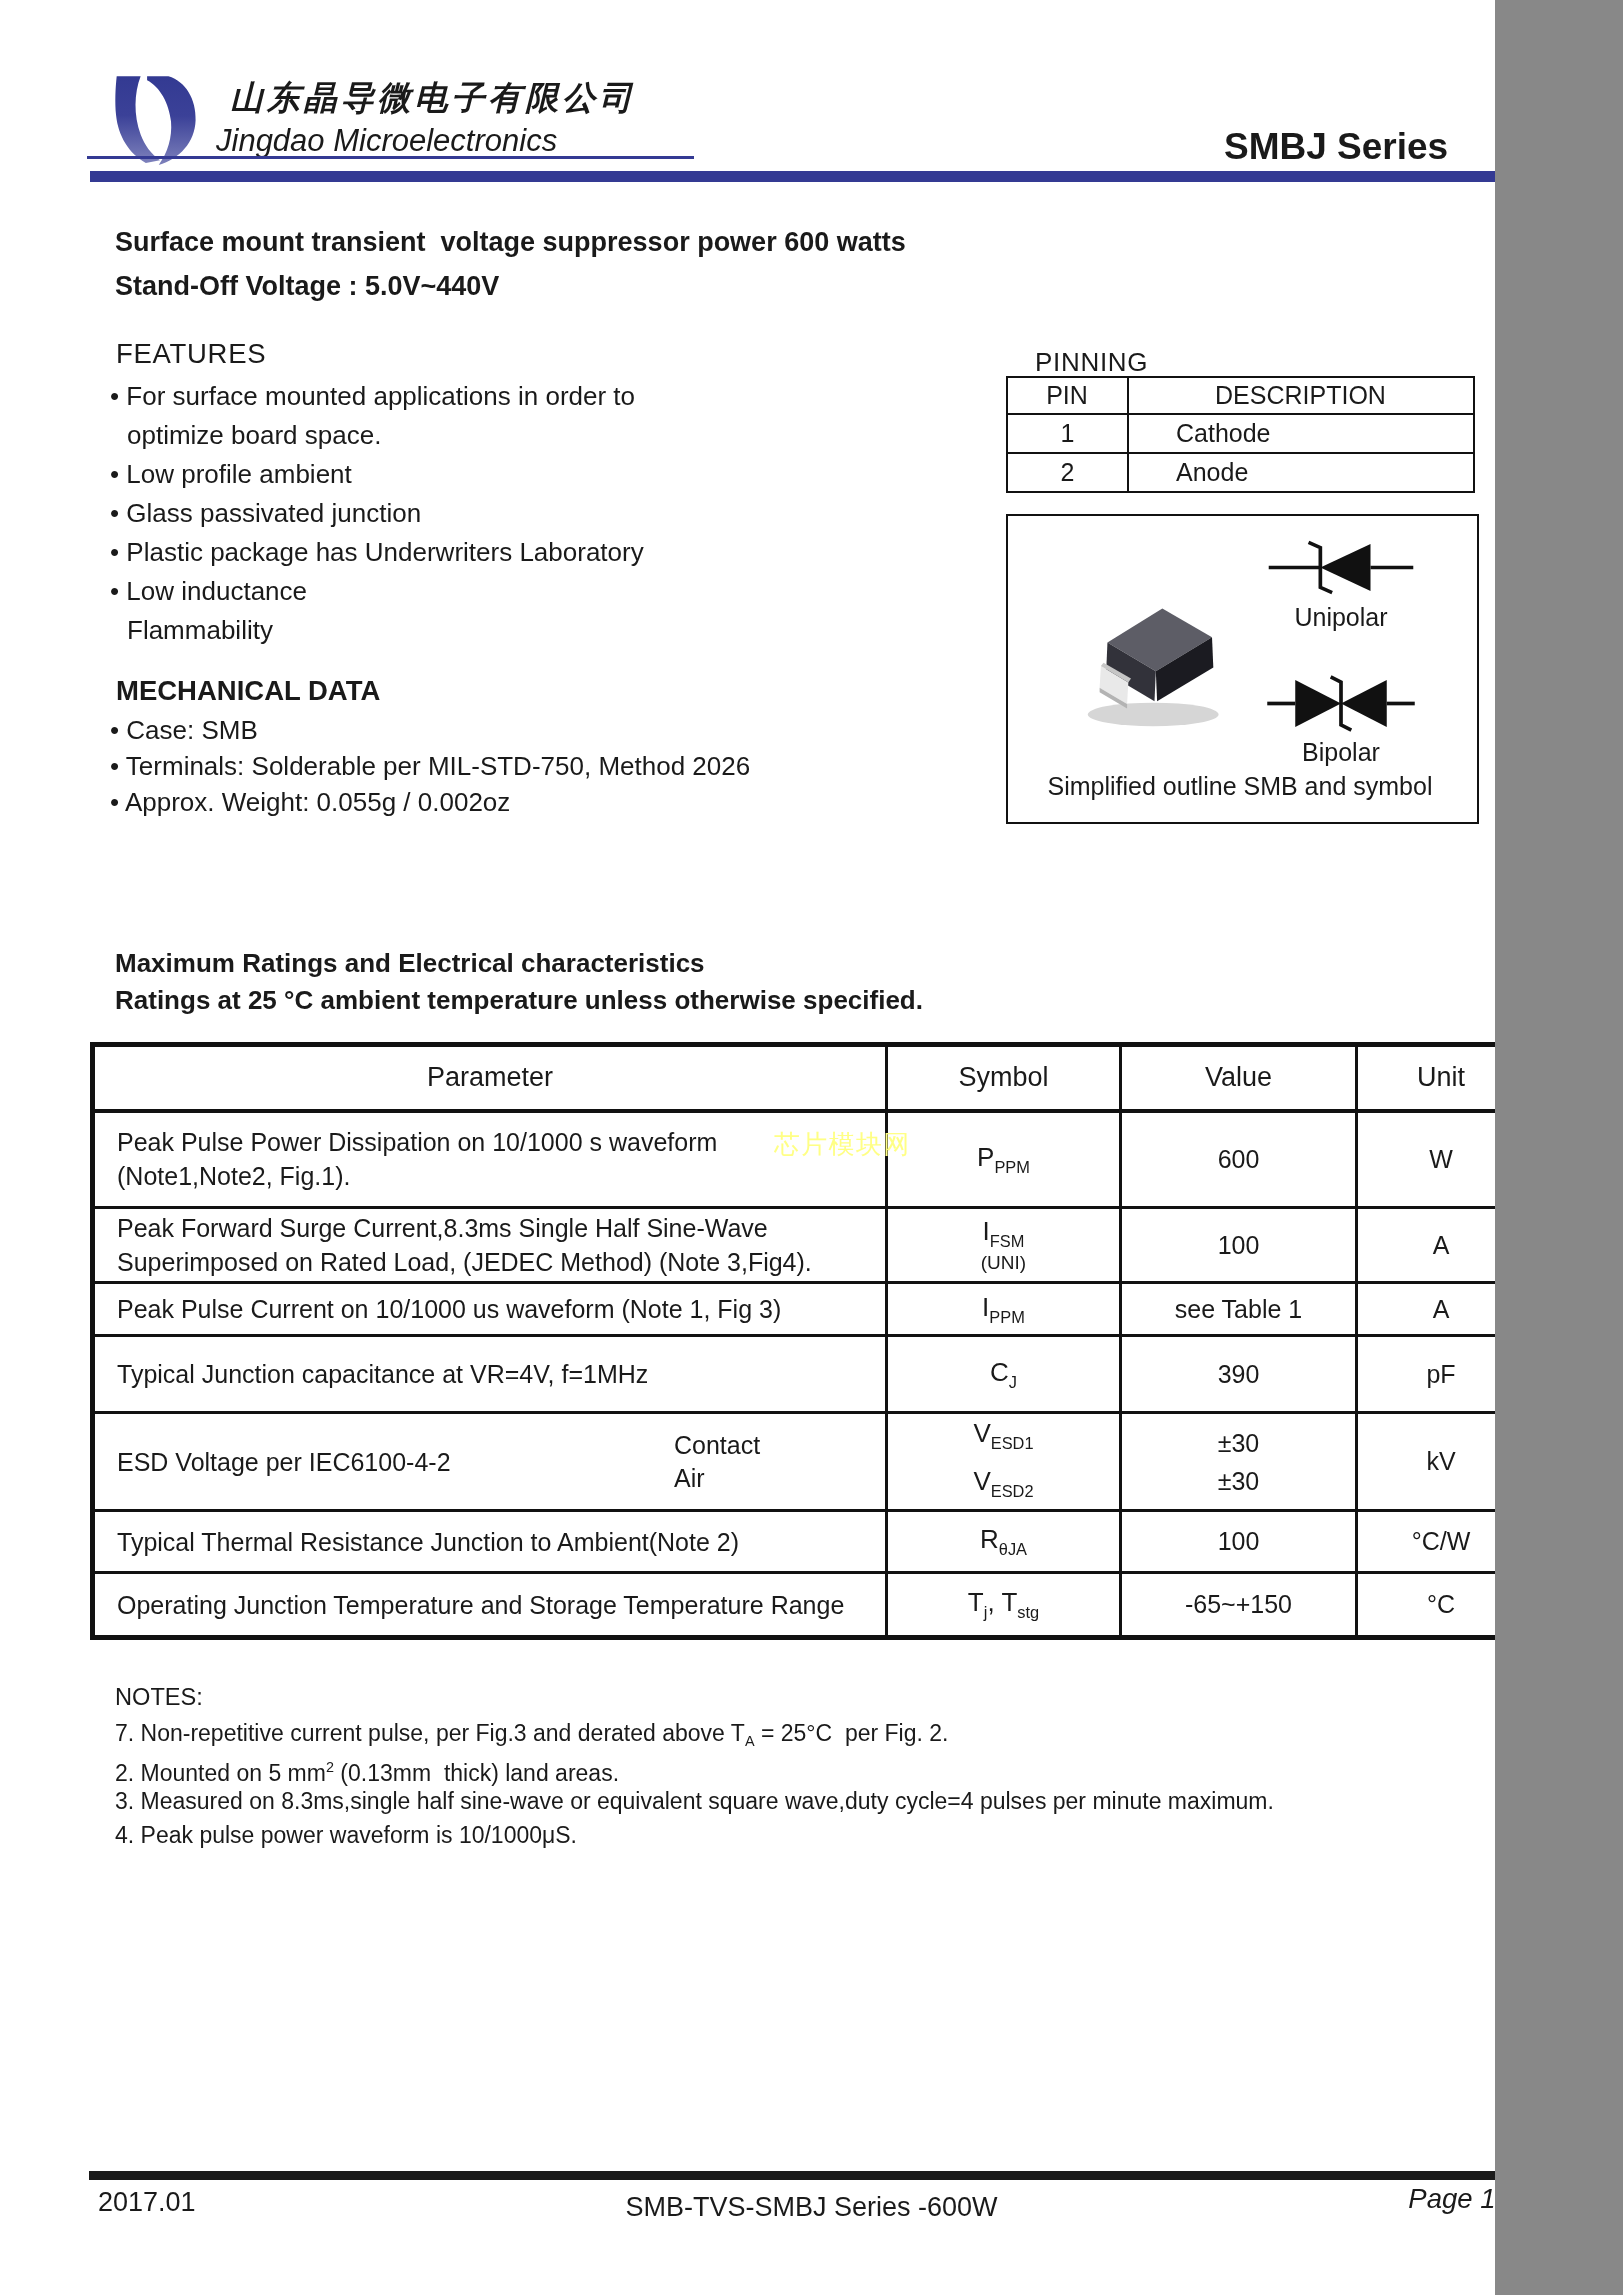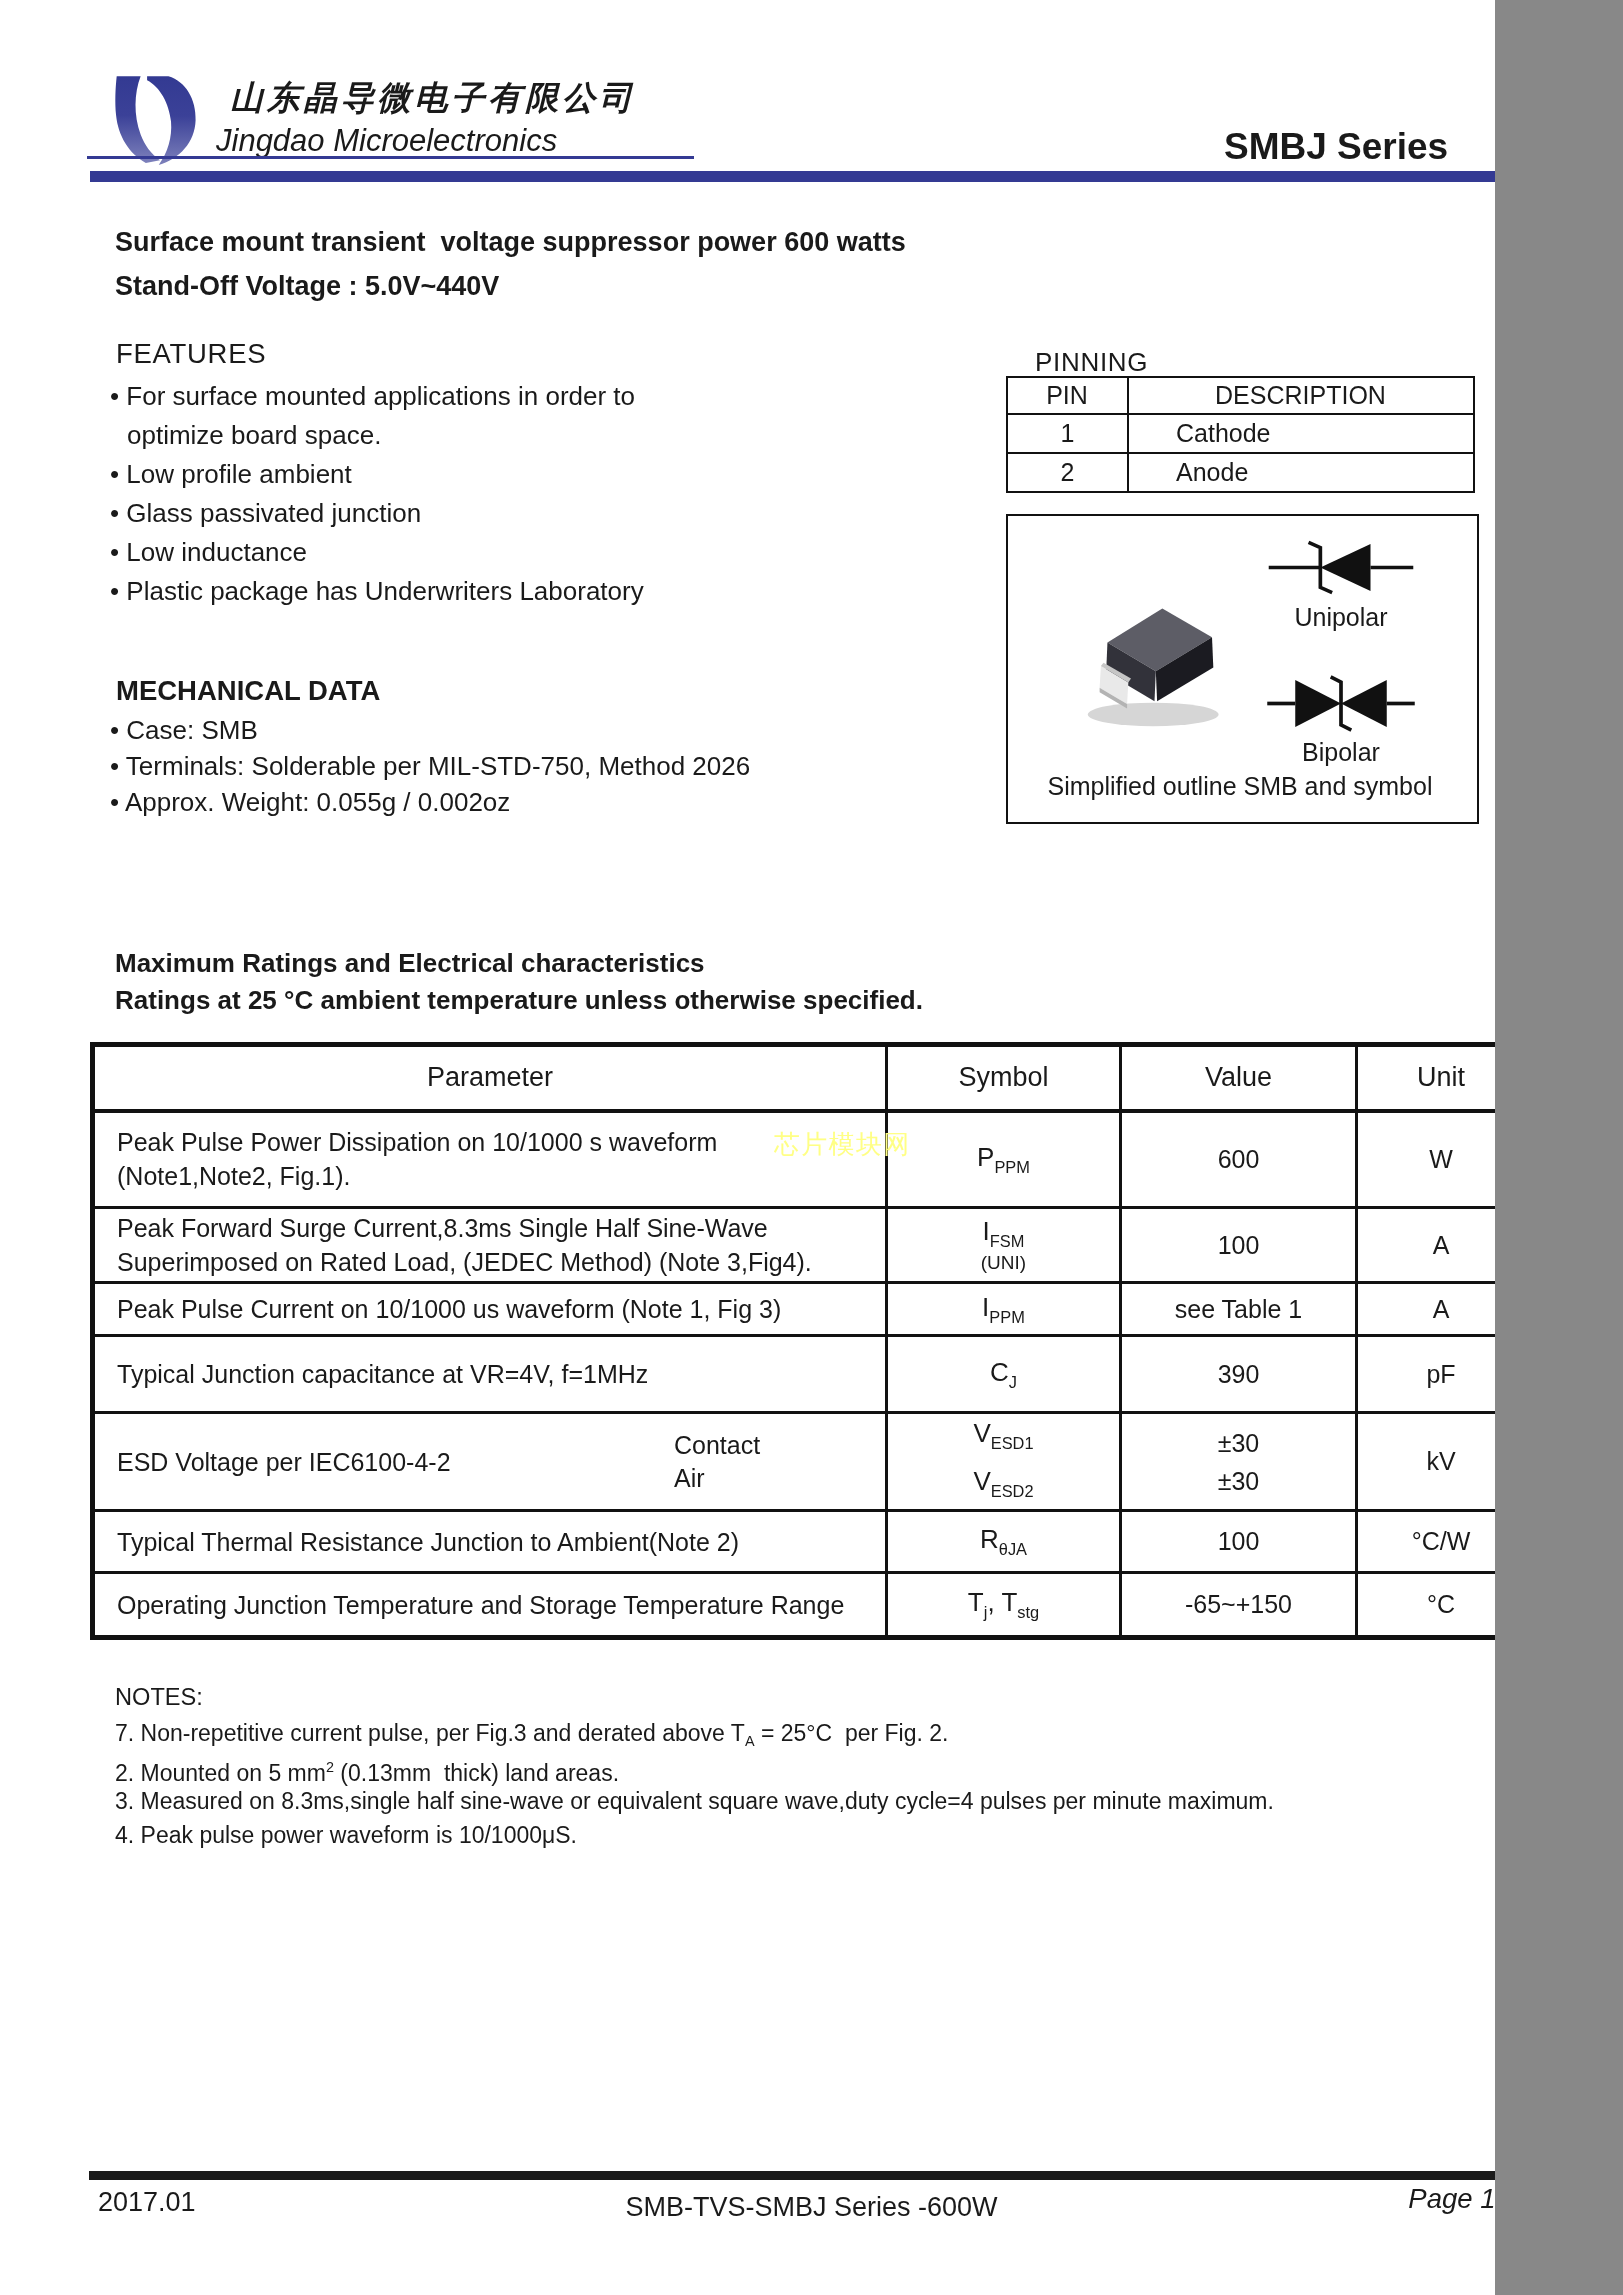--- a/index.html
+++ b/index.html
@@ -101,22 +101,23 @@
     <div class="pre">Surface mount transient  voltage suppressor power 600 watts</div>
     <div class="pre">Stand-Off Voltage : 5.0V~440V</div>
   </div>
 
   <div class="abs features-title">FEATURES</div>
   <div class="abs features-list">
     <div>• For surface mounted applications in order to</div>
     <div class="cont">optimize board space.</div>
     <div>• Low profile ambient</div>
     <div>• Glass passivated junction</div>
+    <div>• Plastic package has Underwriters Laboratory</div>
     <div>• Low inductance</div>
-    <div>• Plastic package has Underwriters Laboratory</div>
+    <div class="cont">Flammability</div>
   </div>
 
   <div class="abs mech-title">MECHANICAL DATA</div>
   <div class="abs mech-list">
     <div>• Case: SMB</div>
     <div>• Terminals: Solderable per MIL-STD-750, Method 2026</div>
     <div>• Approx. Weight: 0.055g / 0.002oz</div>
   </div>
 
   <div class="abs pinning-title">PINNING</div>

